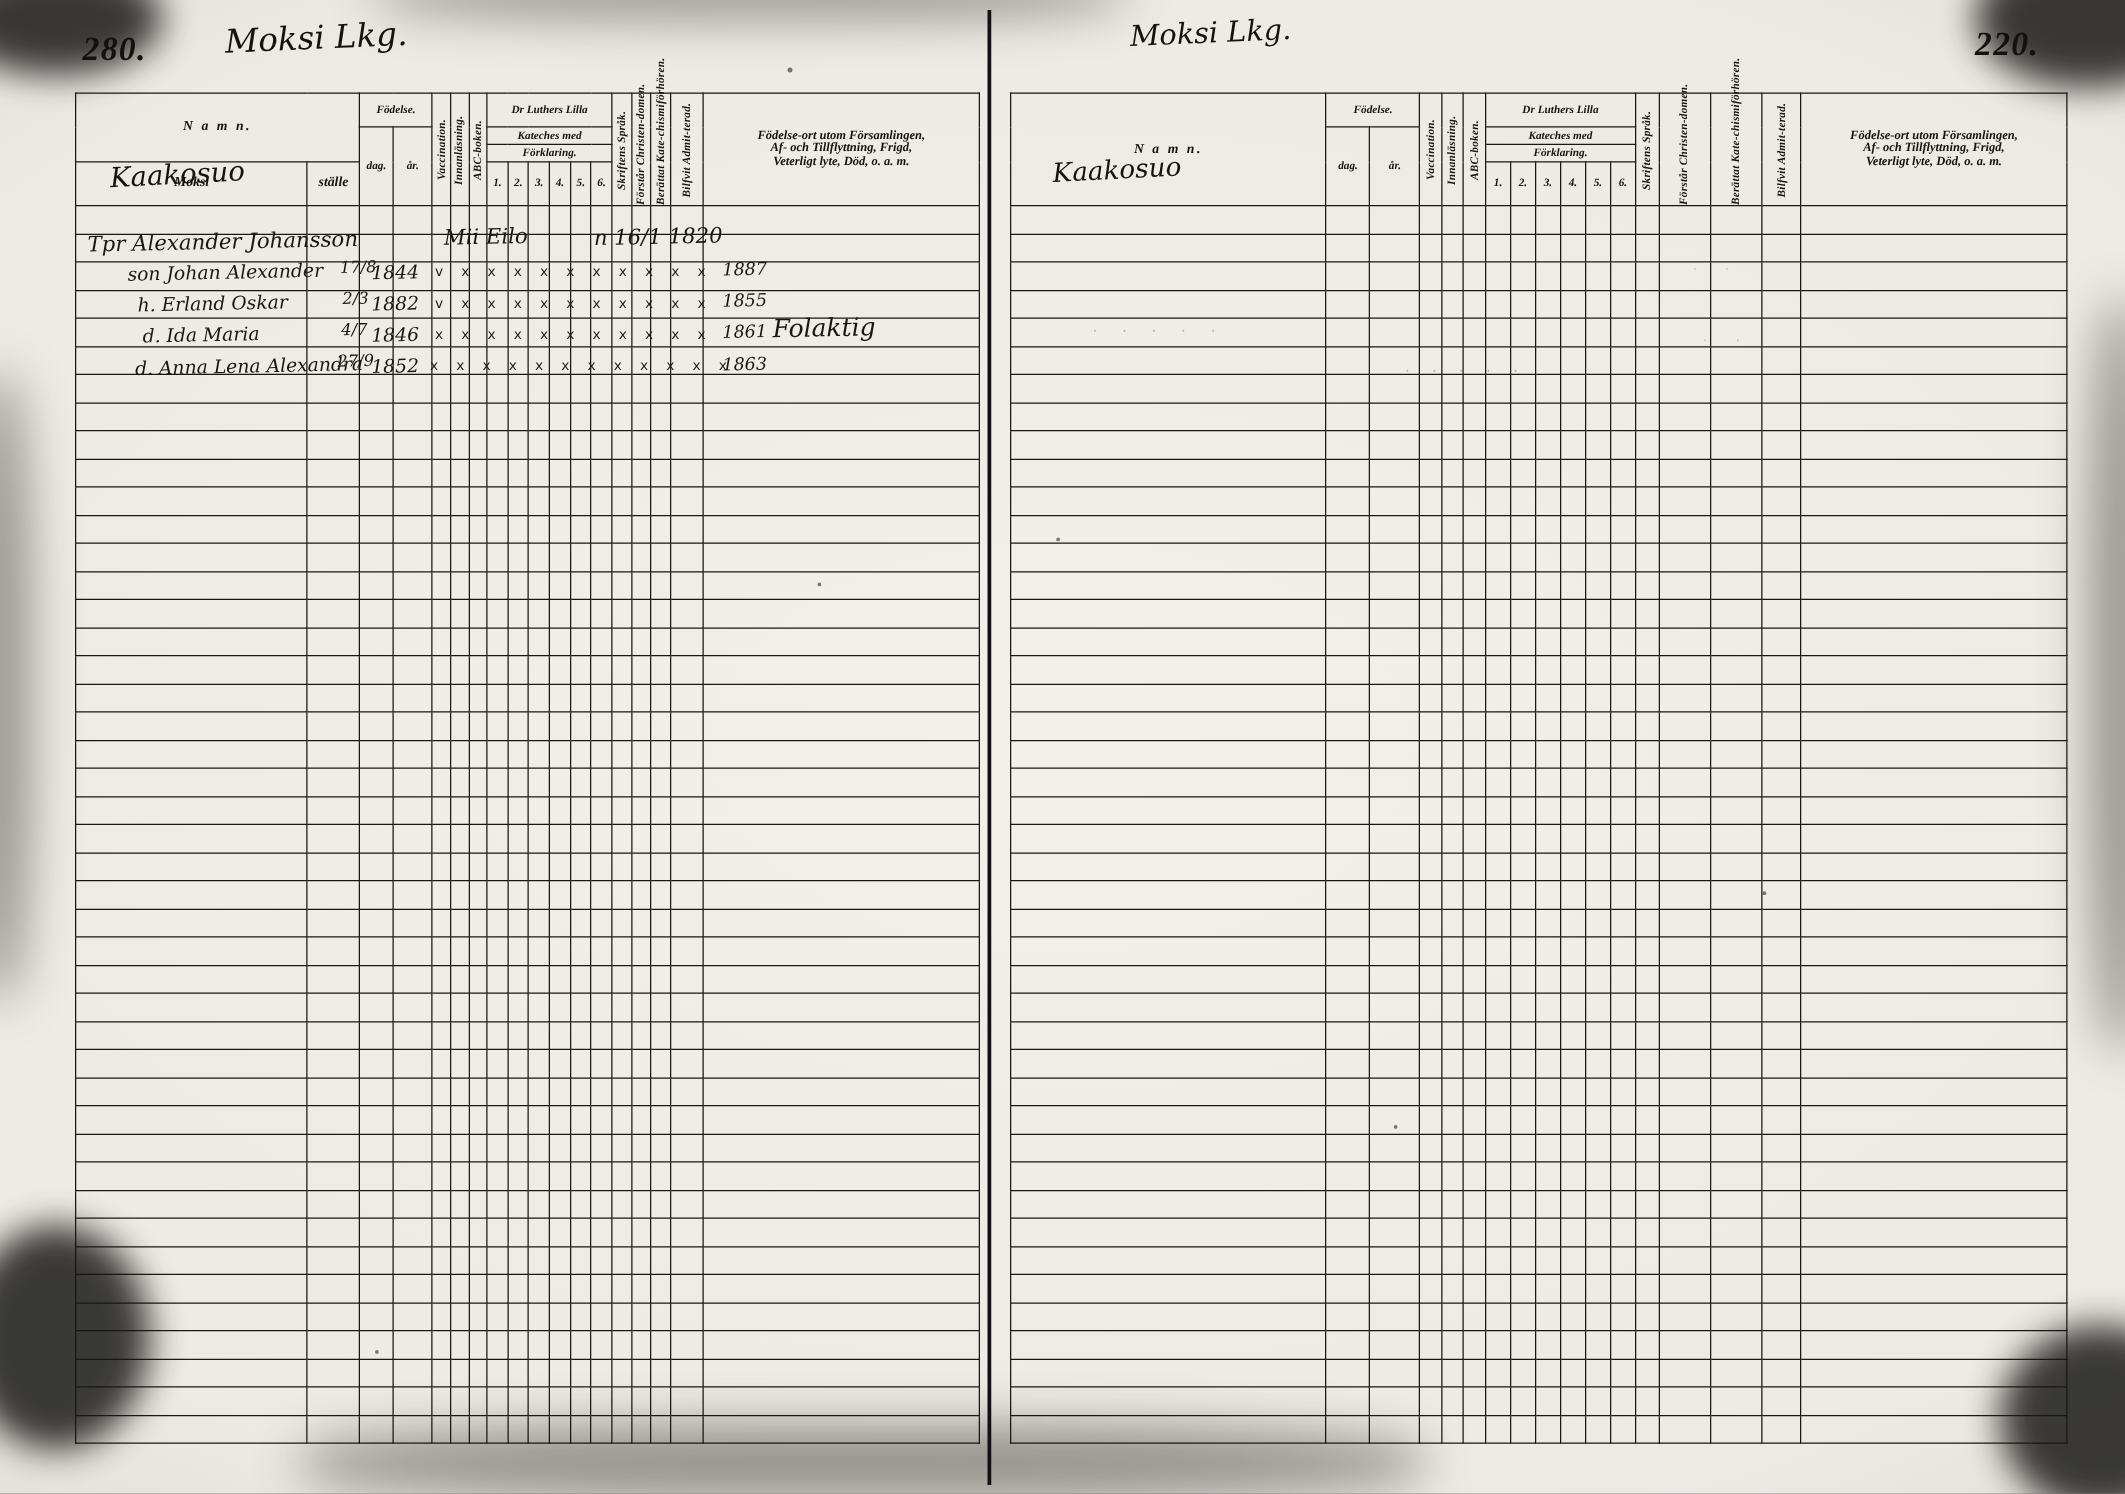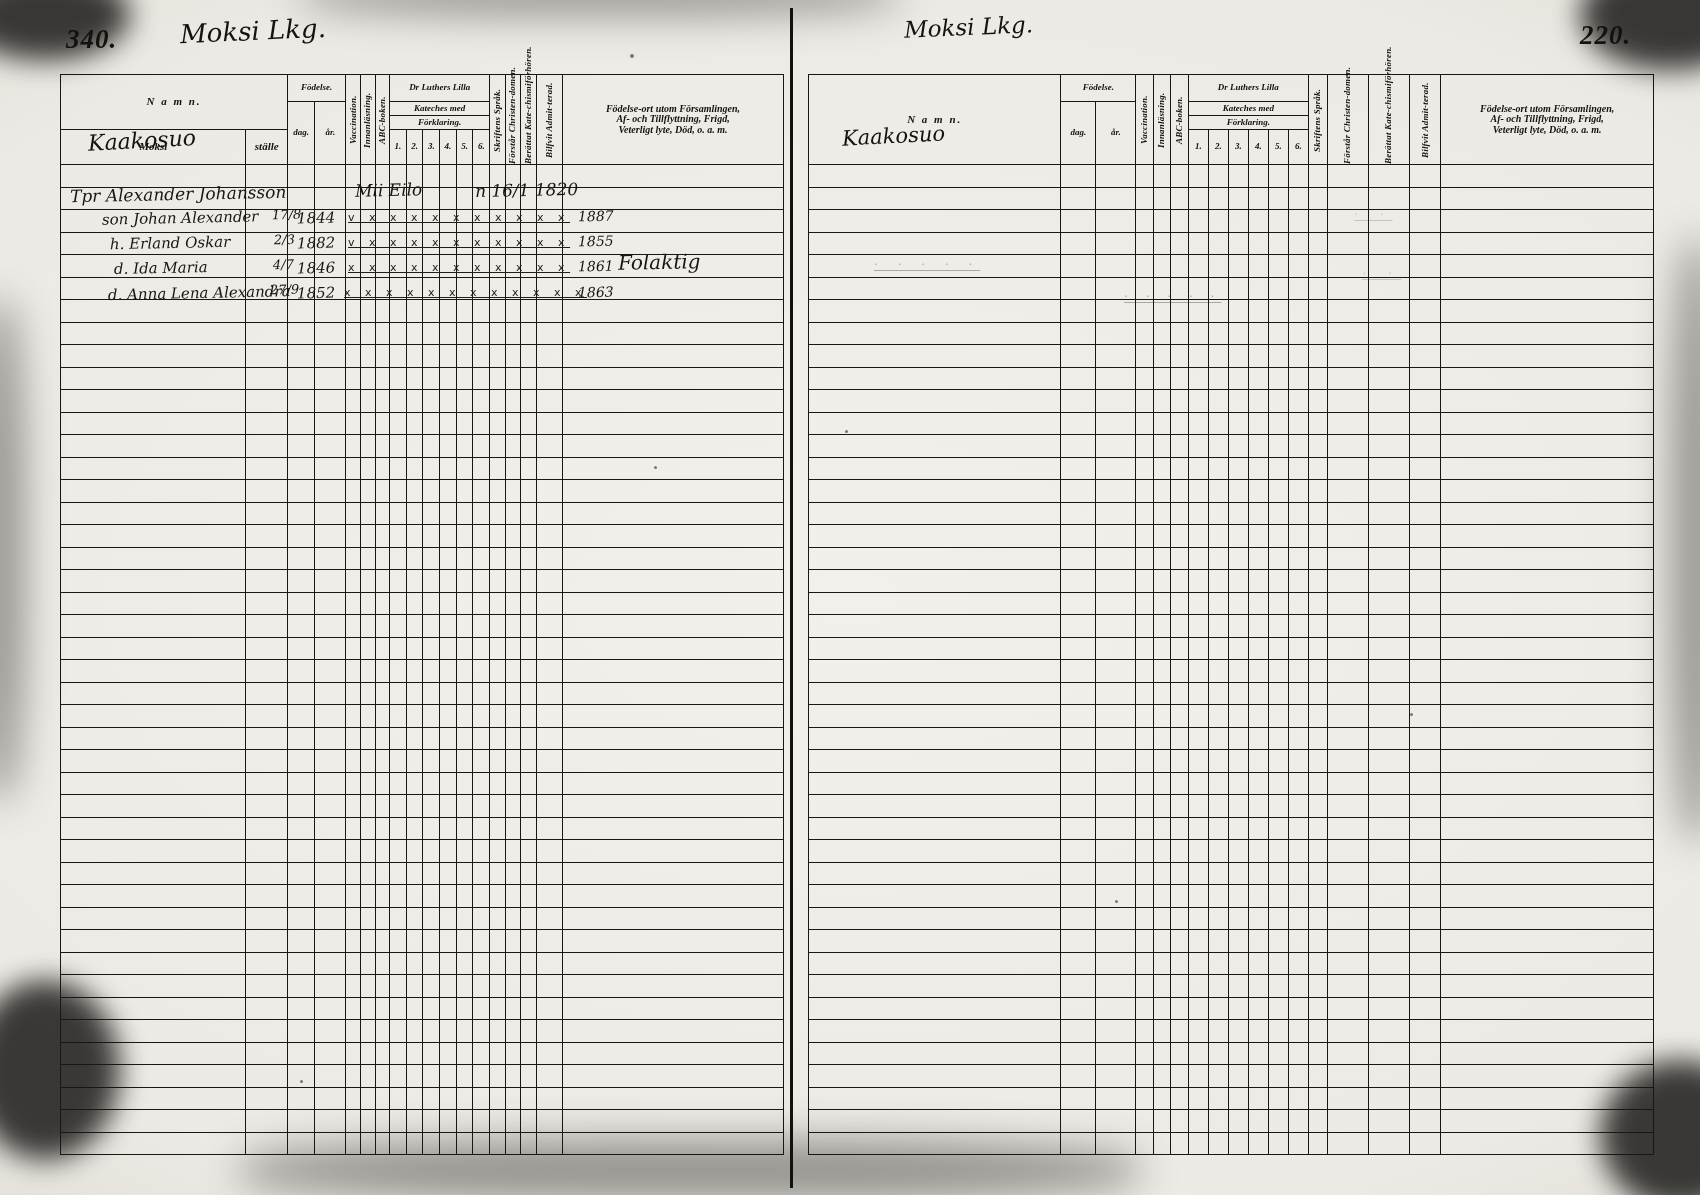--- a/index.html
+++ b/index.html
@@ -116,21 +116,20 @@
     pointer-events: none;
   }
   .marks {
     position: absolute;
     font-family: "DejaVu Sans", sans-serif;
     font-size: 11px;
     color: #201c17;
     letter-spacing: 5.5px;
     white-space: nowrap;
     pointer-events: none;
-    text-decoration: underline;
   }
   .speck { position: absolute; background: #2a2621; border-radius: 50%; opacity: .6; }
 
   .fade { opacity: .32; }
   .faint { opacity: .18; }
 </style>
 </head>
 <body>
 
 <div id="scan">
@@ -141,21 +140,21 @@
   <div class="blotch" style="left:1600px; top:1060px; width:160px; height:150px;"></div>
   <div class="blotch2" style="left:300px; top:-26px; width:600px; height:40px;"></div>
   <div class="blotch2" style="left:240px; top:1140px; width:900px; height:60px;"></div>
   <div class="blotch2" style="left:-26px; top:300px; width:50px; height:500px;"></div>
   <div class="blotch2" style="left:1672px; top:240px; width:50px; height:600px;"></div>
 
   <div id="paper">
 
     <div class="page" id="page-left">
 
-      <div class="folio" style="left:36px; top:16px;">340.</div>
+      <div class="folio" style="left:36px; top:16px;">280.</div>
       <div class="script" style="left:150px; top:8px; font-size:26px;">Moksi Lkg.</div>
 
       <table class="tbl" style="left:30px; top:66px; width:724px;">
         <colgroup>
           <col style="width:178px">
             <col style="width:40px">
           <col style="width:26px">
             <col style="width:30px">
           <col style="width:14px">
             <col style="width:14px">

